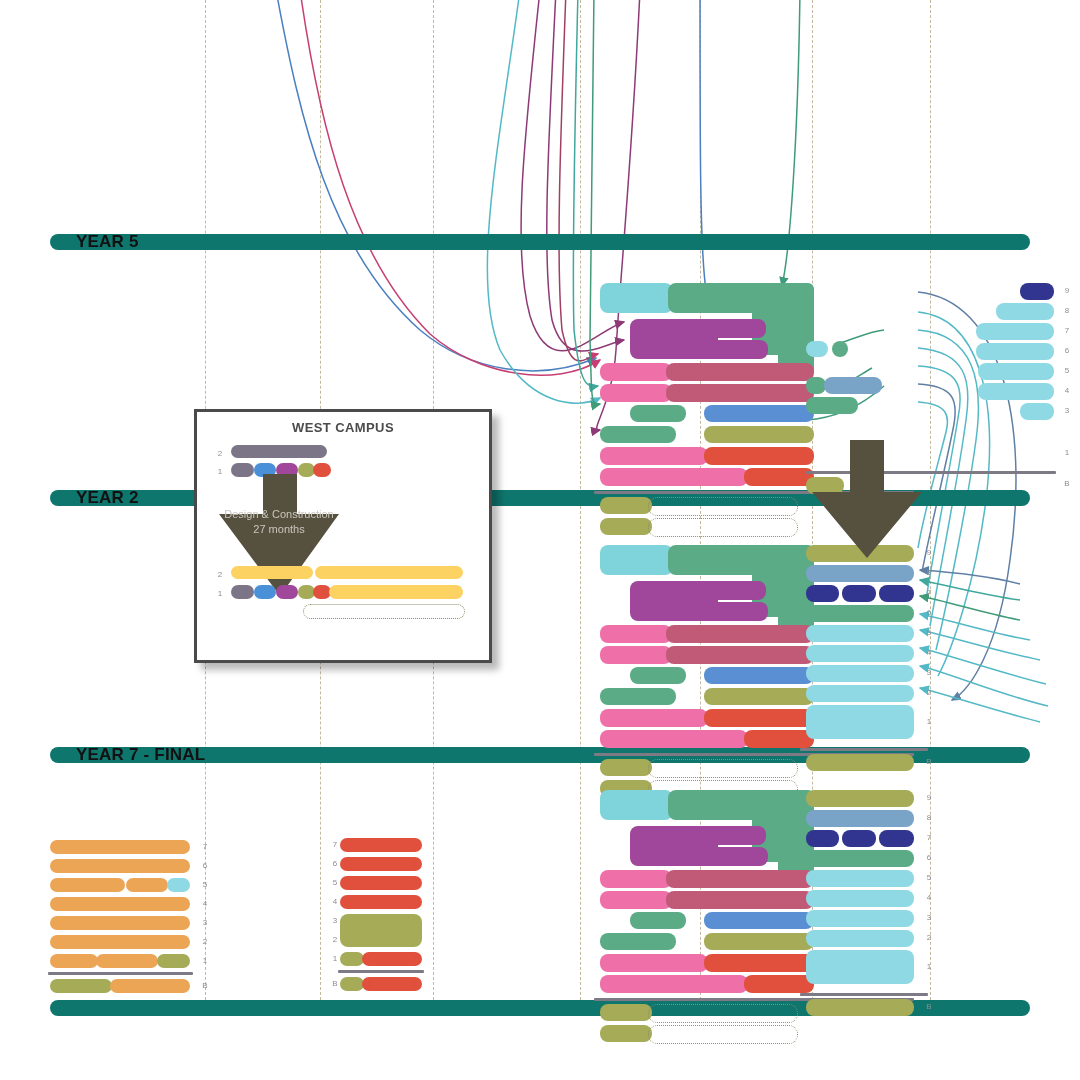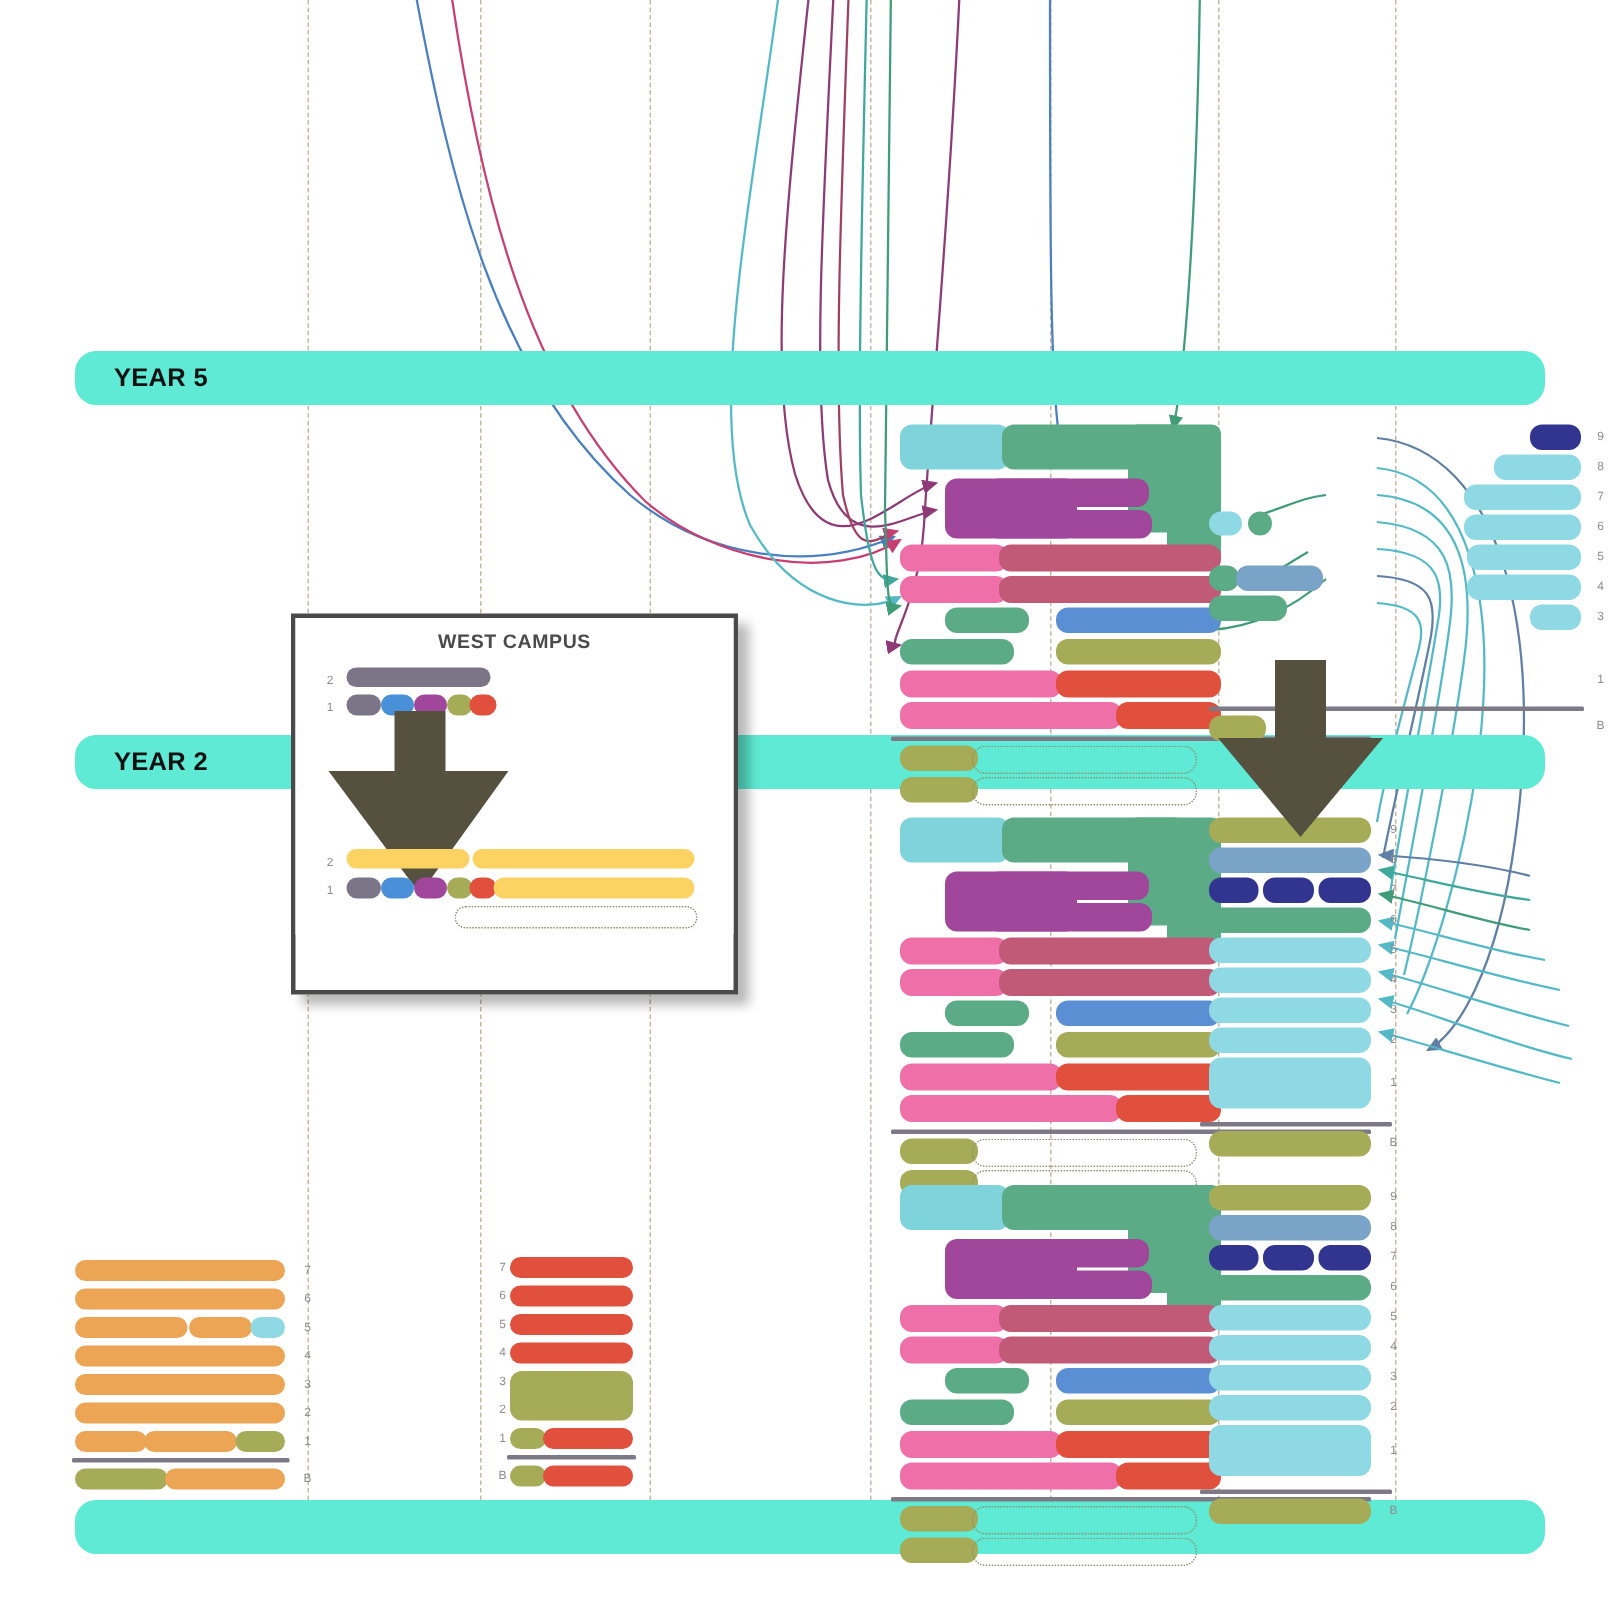--- a/index.html
+++ b/index.html
@@ -3,21 +3,21 @@
 <meta charset="utf-8">
 <style>
   html,body{margin:0;padding:0;background:#ffffff;}
   body{width:1080px;height:1080px;font-family:"Liberation Sans",sans-serif;overflow:hidden;}
   #stage{position:relative;width:1080px;height:1080px;background:#fff;}
 
   
   .gridline{position:absolute;top:0;width:0;border-left:1px dashed #b9ad8e;opacity:.85;}
 
   
-  .band{position:absolute;left:50px;width:980px;height:36px;background:#5eead4;border-radius:14px;
+  .band{position:absolute;left:50px;width:980px;height:16px;background:#0f766e;border-radius:14px;
         display:flex;align-items:center;}
   .band .band-label{font-size:17px;font-weight:bold;color:#111;letter-spacing:.2px;padding-left:26px;}
 
   
   .bar{position:absolute;border-radius:9px;}
   .rowlabel{position:absolute;font-size:8px;color:#8d8d8d;font-family:"Liberation Sans",sans-serif;
             text-align:center;width:14px;}
   .sep{position:absolute;height:3px;background:#7d7a85;border-radius:1px;}
   .ghost{position:absolute;border:1px dotted #8d8d6a;border-radius:9px;background:transparent;}
 
@@ -112,20 +112,23 @@
       <path d="M1048,706 C1004,696 946,672 920,666" stroke="#54b9c6" marker-end="url(#ah-cyan)"></path>
       <path d="M1040,722 C1000,712 944,694 920,688" stroke="#54b9c6" marker-end="url(#ah-cyan)"></path>
     </g>
   </svg>
 
   <div class="band" style="top:234px;">
     <span class="band-label">YEAR 5</span>
   </div>
   <div class="band" style="top:490px;">
     <span class="band-label">YEAR 2</span>
+  </div>
+  <div class="band" style="top:747px;">
+    <span class="band-label">YEAR 7 - FINAL</span>
   </div>
   <div class="band" style="top:1000px;">
     <span class="band-label"></span>
   </div>
 
   <div id="bars">
       <div class="bar" style="left: 600px; top: 283px; width: 73px; height: 30px; background: rgb(127, 212, 220); border-radius: 8px;"></div>
       <div class="bar" style="left: 668px; top: 283px; width: 122px; height: 30px; background: rgb(90, 171, 134); border-radius: 8px;"></div>
       <div class="bar" style="left: 752px; top: 283px; width: 38px; height: 72px; background: rgb(90, 171, 134); border-radius: 6px;"></div>
       <div class="bar" style="left: 778px; top: 283px; width: 36px; height: 92px; background: rgb(90, 171, 134); border-radius: 6px;"></div>
@@ -326,20 +329,24 @@
       <div class="bar" style="left:57px;top:51px;width:22px;height:14px;background:#4a90d9;"></div>
       <div class="bar" style="left:79px;top:51px;width:22px;height:14px;background:#a0479b;"></div>
       <div class="bar" style="left:101px;top:51px;width:17px;height:14px;background:#a5ab56;"></div>
       <div class="bar" style="left:116px;top:51px;width:18px;height:14px;background:#e0503c;"></div>
 
       <div class="bigarrow" style="left:22px;top:62px;">
         <svg width="120" height="130" viewBox="0 0 120 130">
           <path d="M44,0 L78,0 L78,40 L120,40 L61,122 L0,40 L44,40 Z" fill="#56503f"></path>
         </svg>
       </div>
+      <div class="ins-arrow-text" style="left:-8px;top:95px;">
+        <div>Design &amp; Construction</div>
+        <div>27 months</div>
+      </div>
 
       <div class="rowlabel" style="left:16px;top:158px;">2</div>
       <div class="bar" style="left:34px;top:154px;width:82px;height:13px;background:#fcd262;"></div>
       <div class="bar" style="left:118px;top:154px;width:148px;height:13px;background:#fcd262;"></div>
 
       <div class="rowlabel" style="left:16px;top:177px;">1</div>
       <div class="bar" style="left:34px;top:173px;width:23px;height:14px;background:#7c7487;"></div>
       <div class="bar" style="left:57px;top:173px;width:22px;height:14px;background:#4a90d9;"></div>
       <div class="bar" style="left:79px;top:173px;width:22px;height:14px;background:#a0479b;"></div>
       <div class="bar" style="left:101px;top:173px;width:17px;height:14px;background:#a5ab56;"></div>

